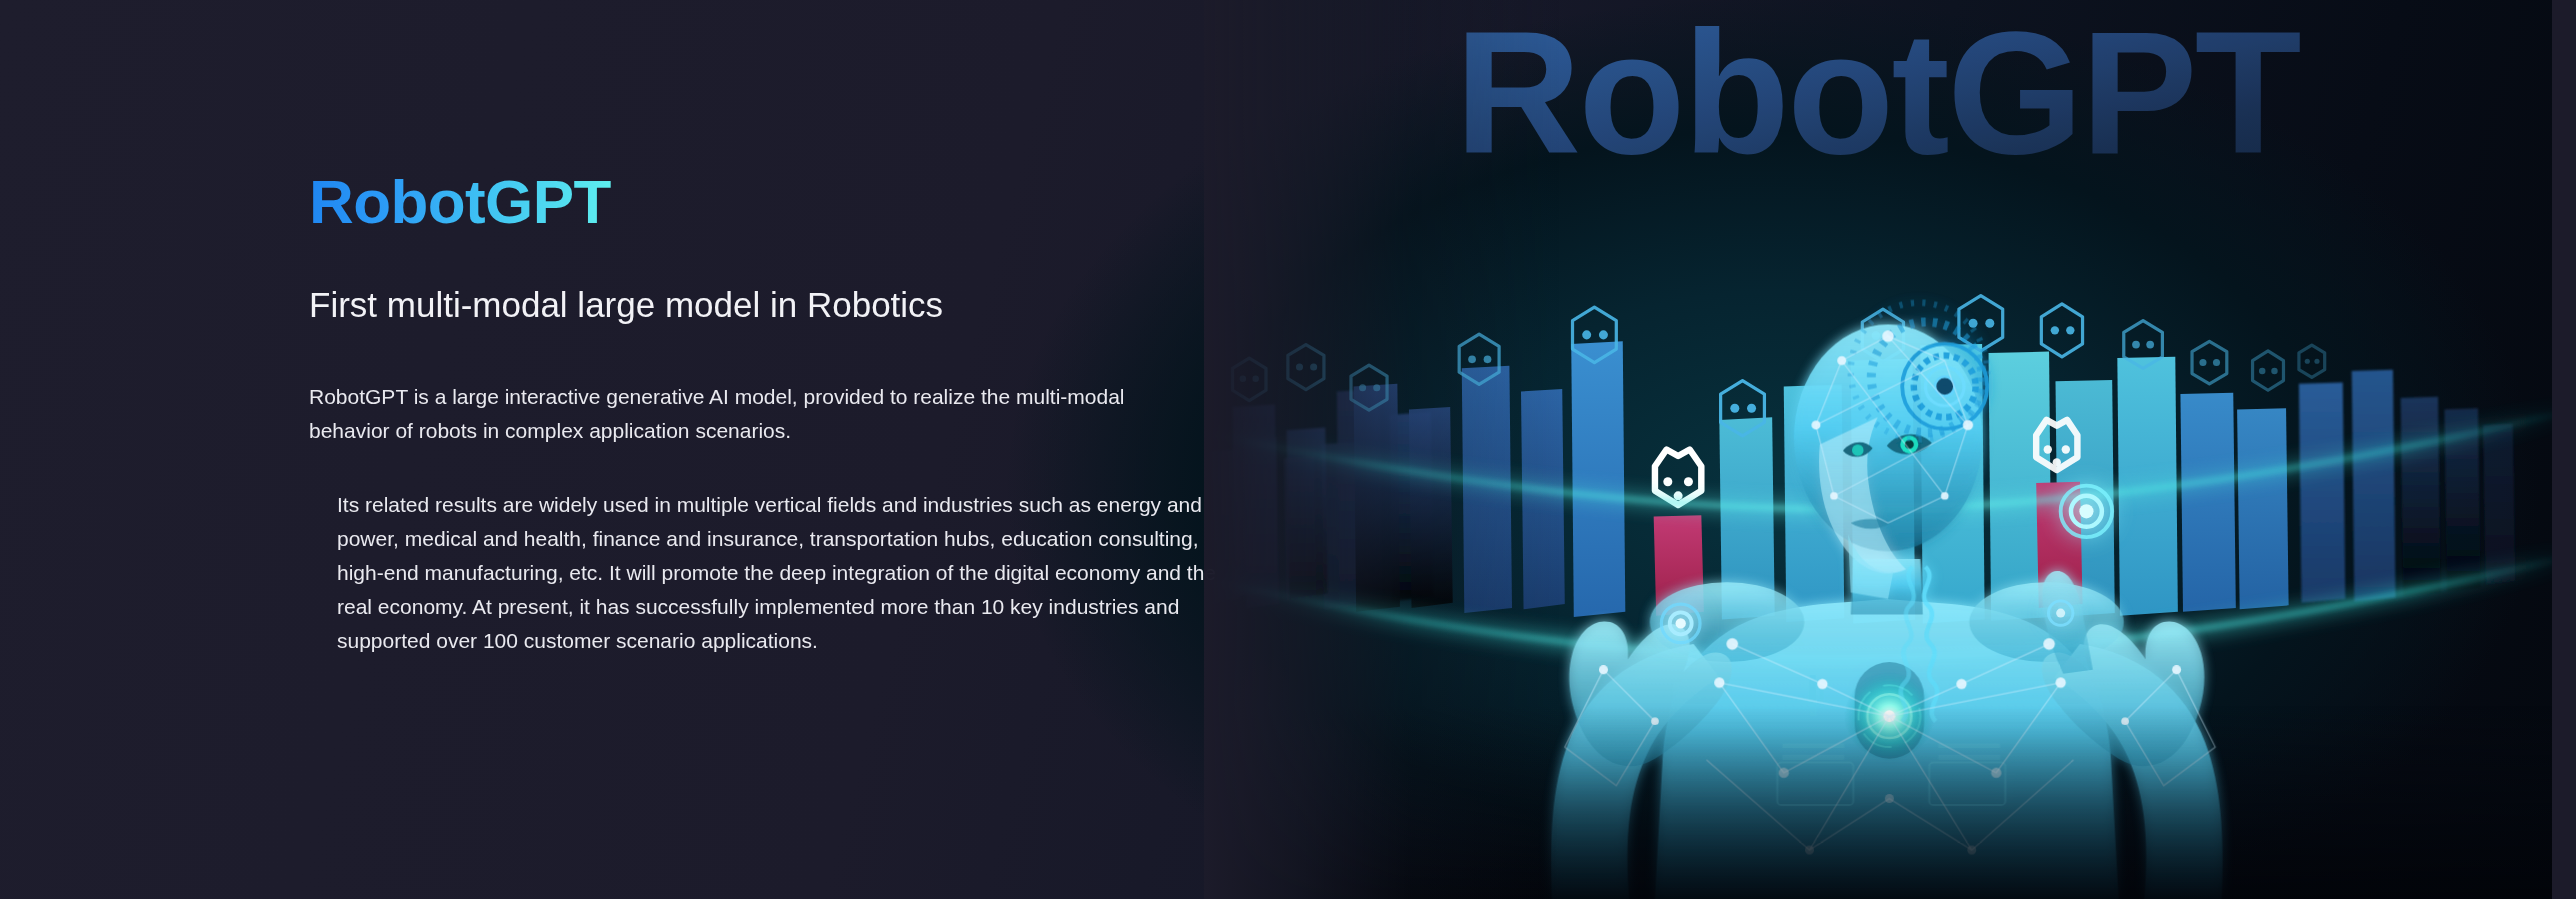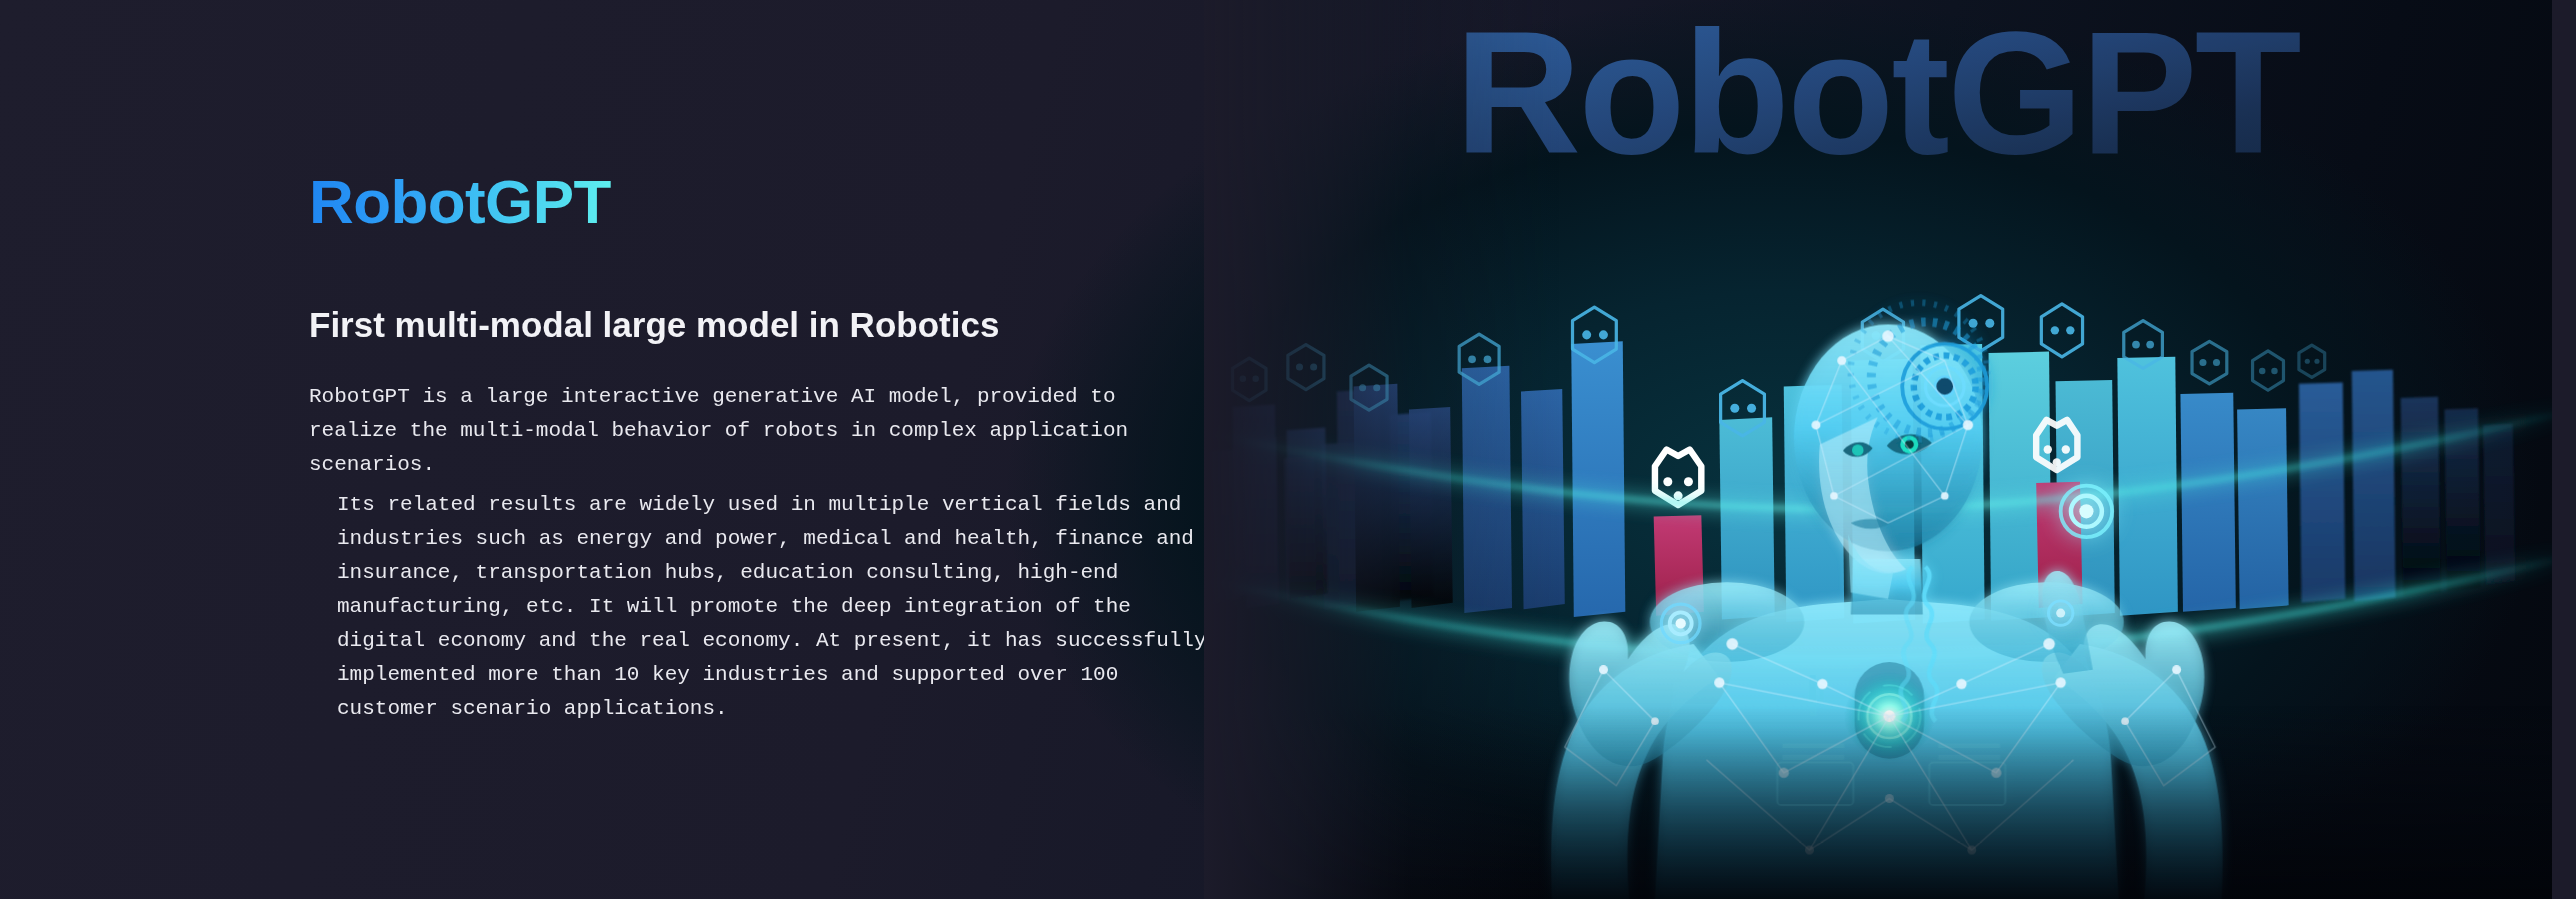--- a/index.html
+++ b/index.html
@@ -19,25 +19,25 @@
   #brand{
     position:absolute;left:0;top:171px;
     font-size:62px;font-weight:bold;letter-spacing:-0.6px;line-height:1;
     background:linear-gradient(95deg,#1f86f2 0%,#2d9df6 28%,#3fc2f3 58%,#5ff0ee 100%);
     -webkit-background-clip:text;background-clip:text;
     color:transparent;-webkit-text-fill-color:transparent;
     white-space:nowrap;
   }
   #subtitle{
     position:absolute;left:0;top:285px;
-    font-size:35px;font-weight:700;color:#f2f2f6;line-height:1.16;white-space:nowrap;margin-top:20px;
+    font-size:35px;font-weight:400;color:#f2f2f6;line-height:1.16;white-space:nowrap;
   }
   .para{
     position:absolute;left:0;width:889px;
-    font-size:21px;line-height:1.62;color:#e9e9ef;font-weight:400;font-family:Liberation Mono, monospace;
+    font-size:21px;line-height:1.62;color:#e9e9ef;font-weight:400;
   }
   #para1{top:380px;}
   #para2{top:488px;margin-left:28px;}
 
   
   #art{position:absolute;left:1204px;top:0;width:1372px;height:899px;overflow:hidden;}
   #artfade{position:absolute;inset:0;
     background:linear-gradient(90deg,rgba(28,27,42,1) 0%,rgba(24,26,40,.72) 7%,rgba(16,22,34,.22) 15%,rgba(0,0,0,0) 26%);
     z-index:60;pointer-events:none;}
   #artbottomfade{position:absolute;left:0;right:0;bottom:0;height:193px;z-index:59;

